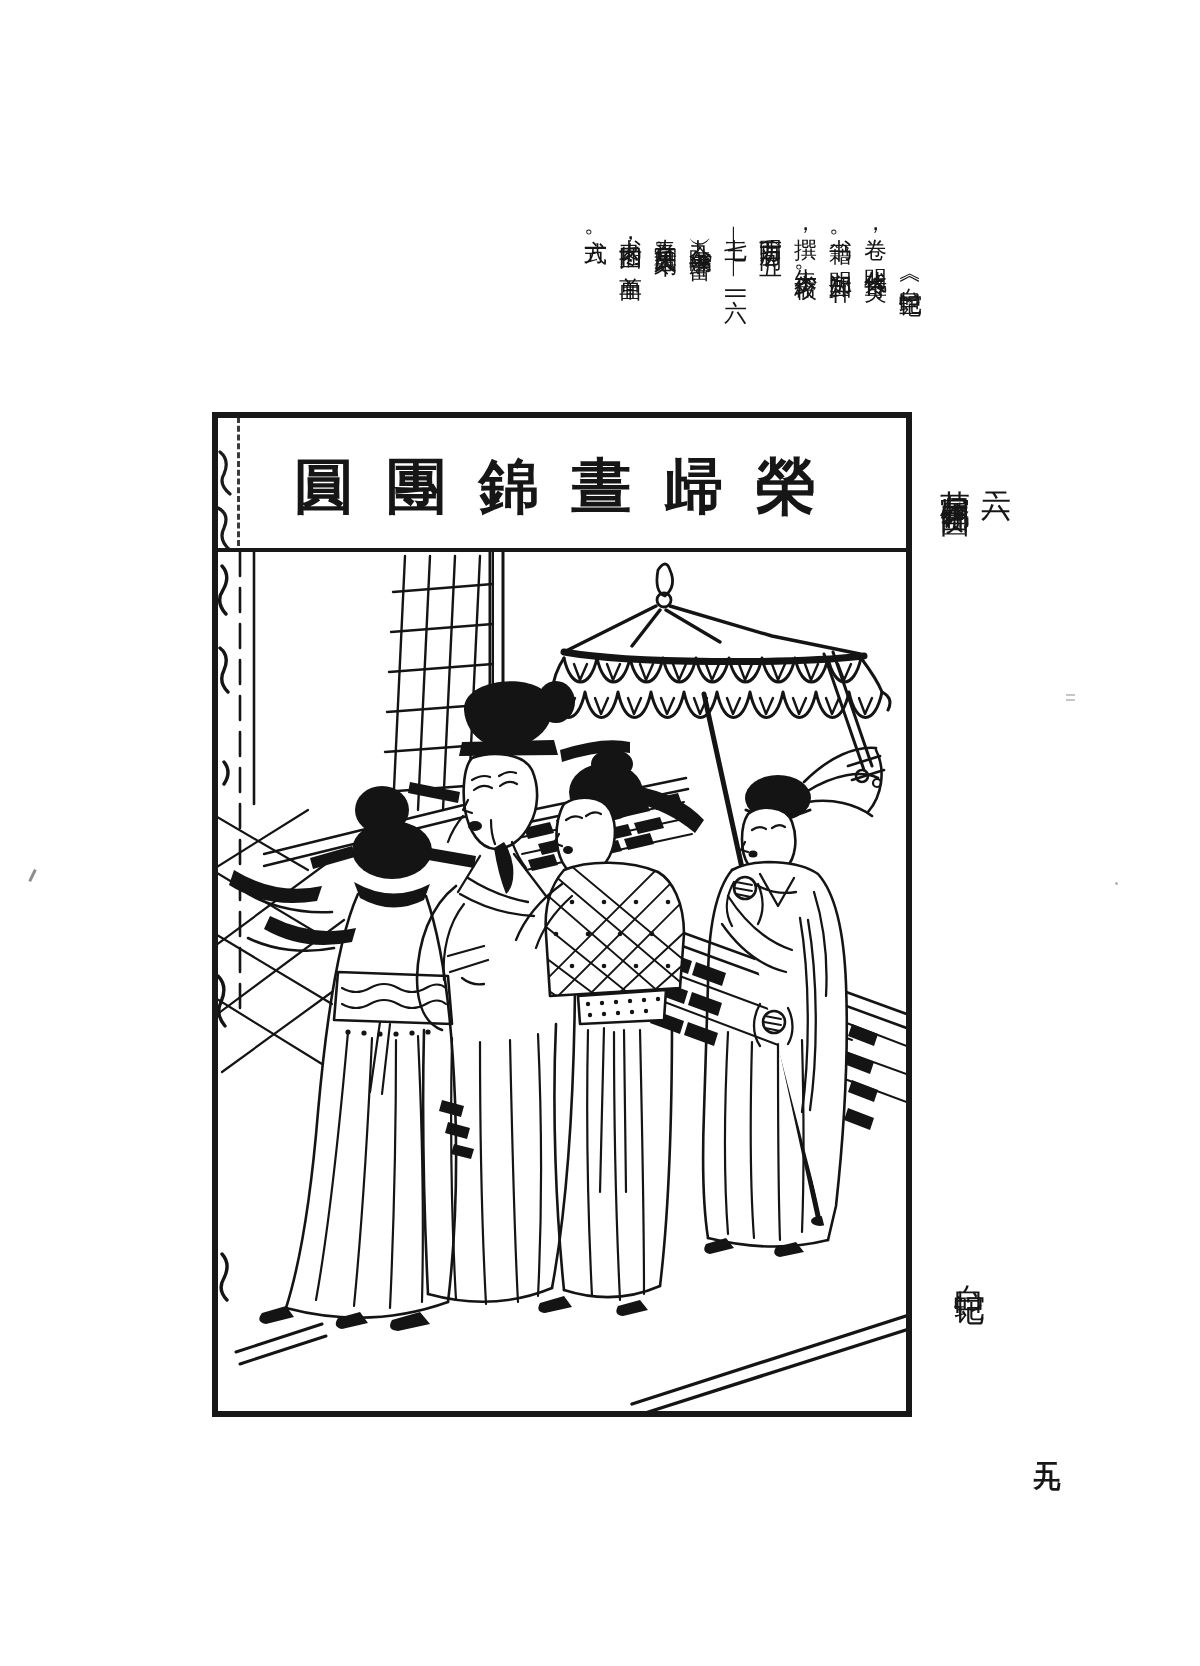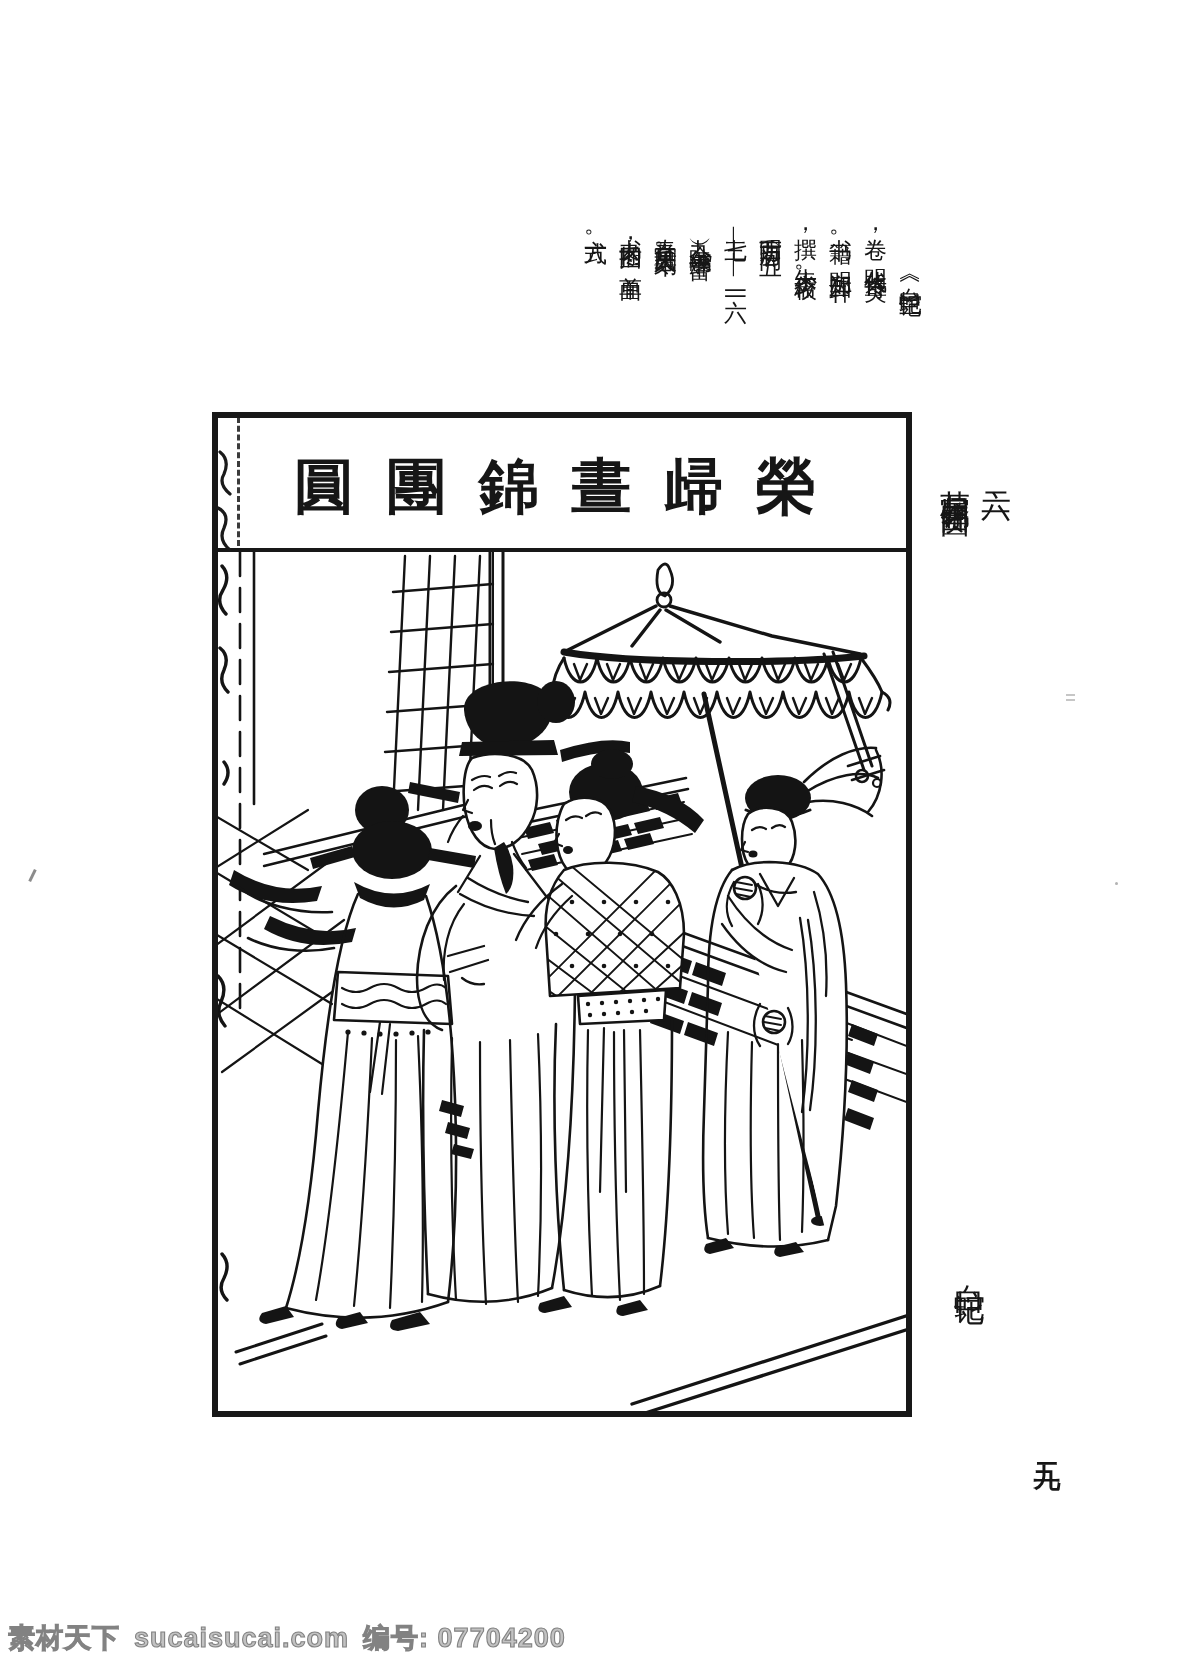--- a/index.html
+++ b/index.html
@@ -294,21 +294,18 @@
   <div class="caption-plate vtext">
     <span>六二</span>
     <span class="gap"></span>
     <span>荣归昼锦团圆</span>
   </div>
 
   <div class="caption-book vtext">白蛇记</div>
 
   <div class="caption-page vtext">九二</div>
 
-  <div class="watermark">
-    <span>素材天下</span><span>sucaisucai.com</span><span>编号: 07704200</span>
-  </div>
 
   <div class="noise n1"></div>
   <div class="noise n2"></div>
   <div class="noise n3"></div>
 
 </div>
 
 </body></html>

